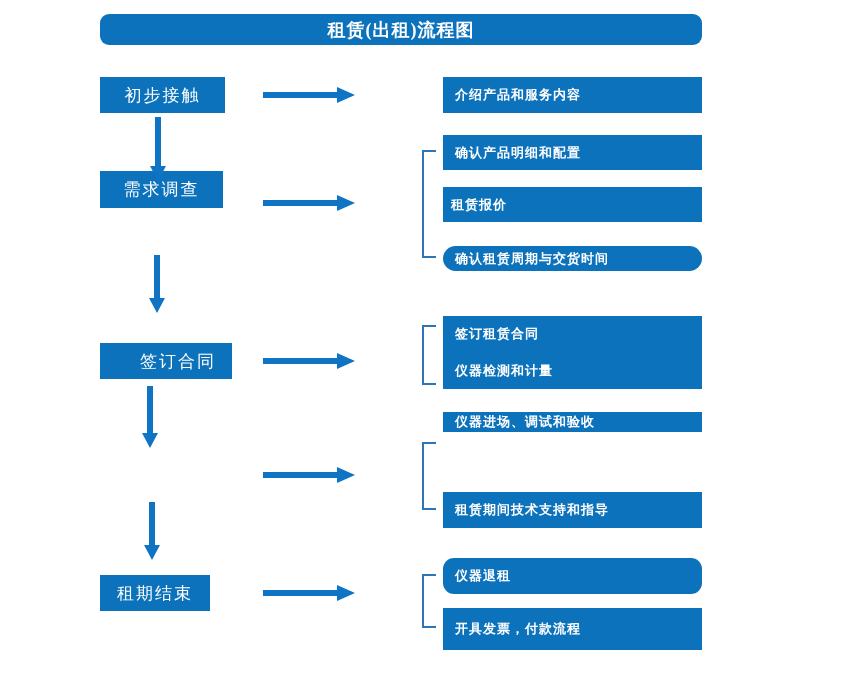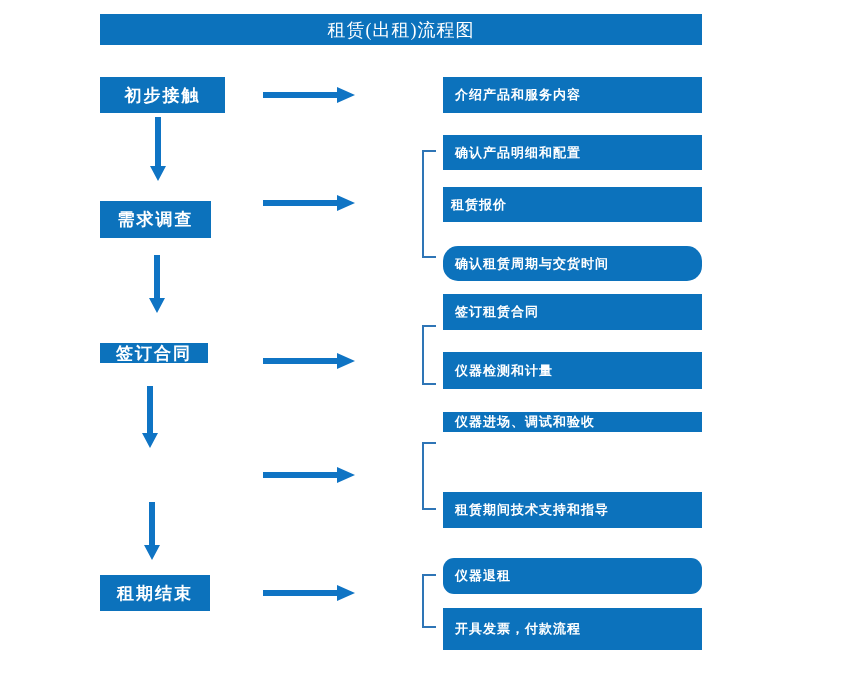--- a/index.html
+++ b/index.html
@@ -2,25 +2,25 @@
 <html><head>
 <meta charset="utf-8">
 <style>
   html,body{margin:0;padding:0;background:#ffffff;}
   .canvas{
     position:relative;width:844px;height:688px;background:#ffffff;overflow:hidden;
     font-family:"Liberation Serif","DejaVu Serif",serif;
   }
   .titlebar{
     position:absolute;left:100px;top:14px;width:602px;height:31px;
-    background:#0c72bc;color:#ffffff;font-weight:normal;font-size:18px;
-    display:flex;align-items:center;justify-content:center;letter-spacing:1px;
+    background:#0c72bc;color:#ffffff;font-weight:bold;font-size:18px;
+    display:flex;align-items:center;justify-content:center;letter-spacing:1px;border-radius:9px;
   }
   .stepbox{
-    position:absolute;background:#0c72bc;color:#ffffff;font-weight:bold;font-size:17px;
+    position:absolute;background:#0c72bc;color:#ffffff;font-weight:normal;font-size:17px;
     display:flex;align-items:center;justify-content:center;letter-spacing:2px;
   }
   .outbox{
     position:absolute;left:443px;width:259px;background:#0c72bc;color:#ffffff;
     font-weight:bold;font-size:13px;display:flex;align-items:center;
     padding-left:12px;box-sizing:border-box;letter-spacing:1px;
   }
   
   .harrow{position:absolute;width:92px;height:16px;}
   .harrow .shaft{position:absolute;left:0;top:5px;width:74px;height:6px;background:#0f74c4;}
@@ -37,31 +37,31 @@
     box-sizing:border-box;}
 </style>
 </head>
 <body>
 
 <div class="canvas">
 
   <div class="titlebar">租赁(出租)流程图</div>
 
   <div class="stepbox" style="left:100px;top:77px;width:125px;height:36px;">初步接触</div>
-  <div class="stepbox" style="left:100px;top:201px;width:111px;height:37px;">需求调查</div>
-  <div class="stepbox" style="left:100px;top:343px;width:108px;height:20px;">签订合同</div>
+  <div class="stepbox" style="left:100px;top:171px;width:123px;height:37px;">需求调查</div>
+  <div class="stepbox" style="left:100px;top:343px;width:108px;height:36px;padding-left:24px;">签订合同</div>
   <div class="stepbox" style="left:100px;top:575px;width:110px;height:36px;">租期结束</div>
 
   <div class="outbox" style="top:77px;height:36px;">介绍产品和服务内容</div>
 
   <div class="outbox" style="top:135px;height:35px;">确认产品明细和配置</div>
   <div class="outbox" style="top:187px;height:35px;padding-left:8px;">租赁报价</div>
-  <div class="outbox" style="top:246px;height:35px;border-radius:15px;">确认租赁周期与交货时间</div>
+  <div class="outbox" style="top:246px;height:25px;border-radius:15px;">确认租赁周期与交货时间</div>
 
-  <div class="outbox" style="top:294px;height:36px;">签订租赁合同</div>
+  <div class="outbox" style="top:316px;height:36px;">签订租赁合同</div>
   <div class="outbox" style="top:352px;height:37px;">仪器检测和计量</div>
 
   <div class="outbox" style="top:412px;height:20px;">仪器进场、调试和验收</div>
   <div class="outbox" style="top:492px;height:36px;">租赁期间技术支持和指导</div>
 
   <div class="outbox" style="top:558px;height:36px;border-radius:11px;">仪器退租</div>
   <div class="outbox" style="top:608px;height:42px;text-align:center;">开具发票，付款流程</div>
 
   <div class="harrow" style="left:263px;top:87px;">
       <div class="shaft"></div>

